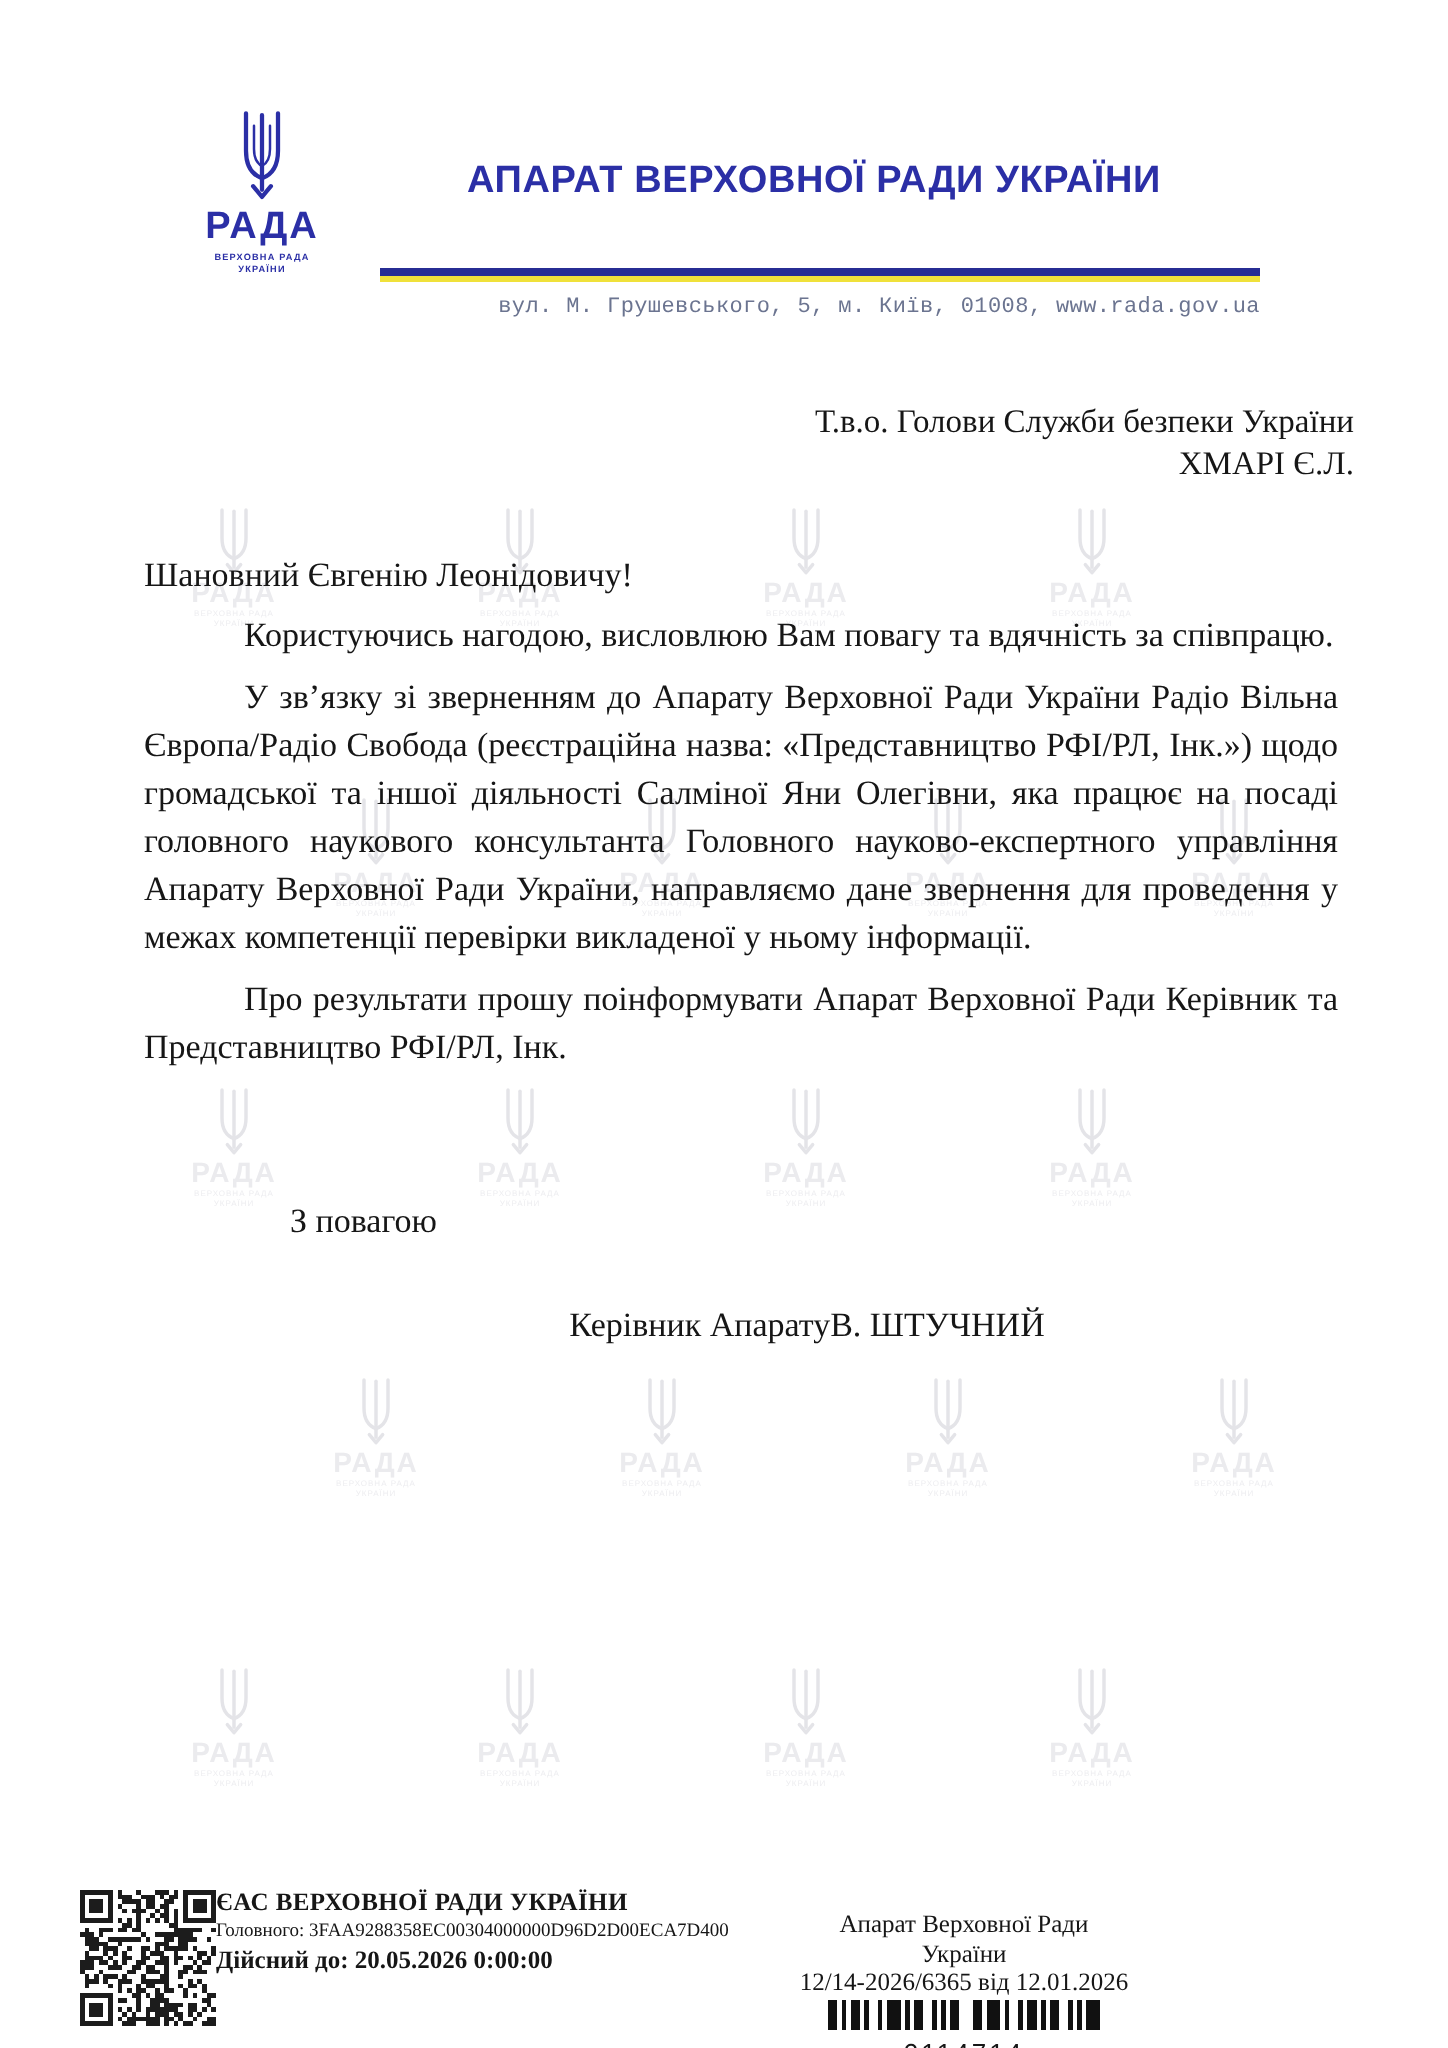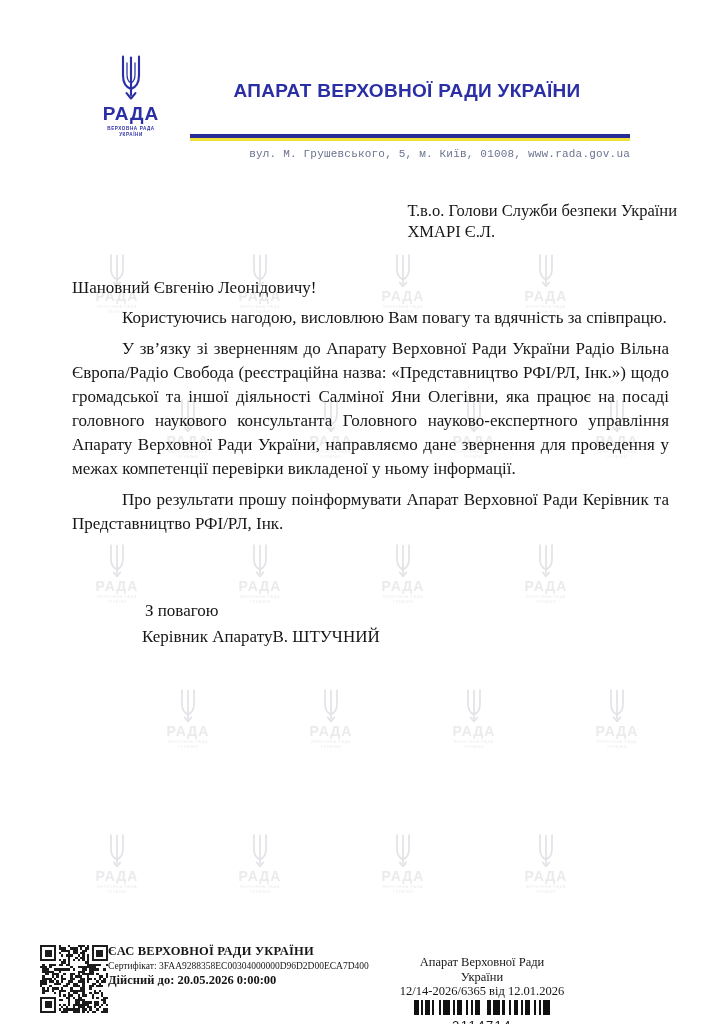--- a/index.html
+++ b/index.html
@@ -23,30 +23,30 @@
   .title{position:absolute;left:182px;top:80px;width:450px;text-align:center;
          font-family:"Liberation Sans",sans-serif;font-weight:700;font-size:19px;
          letter-spacing:.3px;color:#2b2fa6;line-height:22px;}
   .divider{position:absolute;left:190px;top:134px;width:440px;height:7px;}
   .divider .bar-blue{height:3.5px;background:#272d94;}
   .divider .bar-yellow{height:3.5px;background:#f0e13a;}
   .address{position:absolute;left:190px;top:148px;width:440px;text-align:right;
            font-family:Liberation Mono, monospace;font-size:11px;letter-spacing:.2px;
            color:#6b7490;}
   
-  .recipient{position:absolute;right:47px;top:200px;
+  .recipient{position:absolute;right:47px;top:200px;text-align:right;
              font-size:16.5px;line-height:21px;}
   .salutation{position:absolute;left:72px;top:278px;width:597px;text-align:left;
               font-size:17px;}
   .body-text{position:absolute;left:72px;top:306px;width:597px;}
   .body-text p{margin:0 0 7px 0;font-size:17px;line-height:24px;text-align:justify;
                text-indent:50px;}
   .closing-regards{position:absolute;left:145px;top:601px;font-size:17px;}
-  .closing-row{position:absolute;left:142px;right:59px;top:627px;display:flex;
-               justify-content:flex-start;font-size:17px;}
+  .closing-row{position:absolute;left:142px;right:59px;top:653px;display:flex;
+               justify-content:center;font-size:17px;}
   
   .qr{position:absolute;left:40px;top:945px;}
   .sig-block{position:absolute;left:108px;top:944px;line-height:14.5px;}
   .sig-l1{font-size:12.5px;font-weight:700;letter-spacing:.2px;}
   .sig-l2{font-size:12.5px;font-weight:700;}
   .sig-l3{font-size:9.5px;}
   .sig-l4{font-size:12.5px;font-weight:700;font-family:Liberation Serif, serif;}
   .reg-block{position:absolute;left:398px;top:955px;width:168px;text-align:center;}
   .reg-org{font-size:12.5px;line-height:14.5px;}
   .reg-num{font-size:12.5px;line-height:14.5px;}
@@ -744,21 +744,21 @@
         <rect x="22" y="28" width="1" height="1"></rect>
         <rect x="23" y="28" width="1" height="1"></rect>
         <rect x="26" y="28" width="1" height="1"></rect>
         <rect x="27" y="28" width="1" height="1"></rect>
         <rect x="28" y="28" width="1" height="1"></rect>
       </svg></div>
 
   <div class="sig-block">
     <div class="sig-l1">ЄАС ВЕРХОВНОЇ РАДИ УКРАЇНИ</div>
     <div class="sig-l3">
-      <span>Сертифікат:</span>
+      <span>Головного:</span>
       <span>3FAA9288358EC00304000000D96D2D00ECA7D400</span>
     </div>
     <div class="sig-l4">
       <span>Дійсний до:</span>
       <span>20.05.2026 0:00:00</span>
     </div>
   </div>
 
   <div class="reg-block">
     <div class="reg-org">Апарат Верховної Ради України</div>

